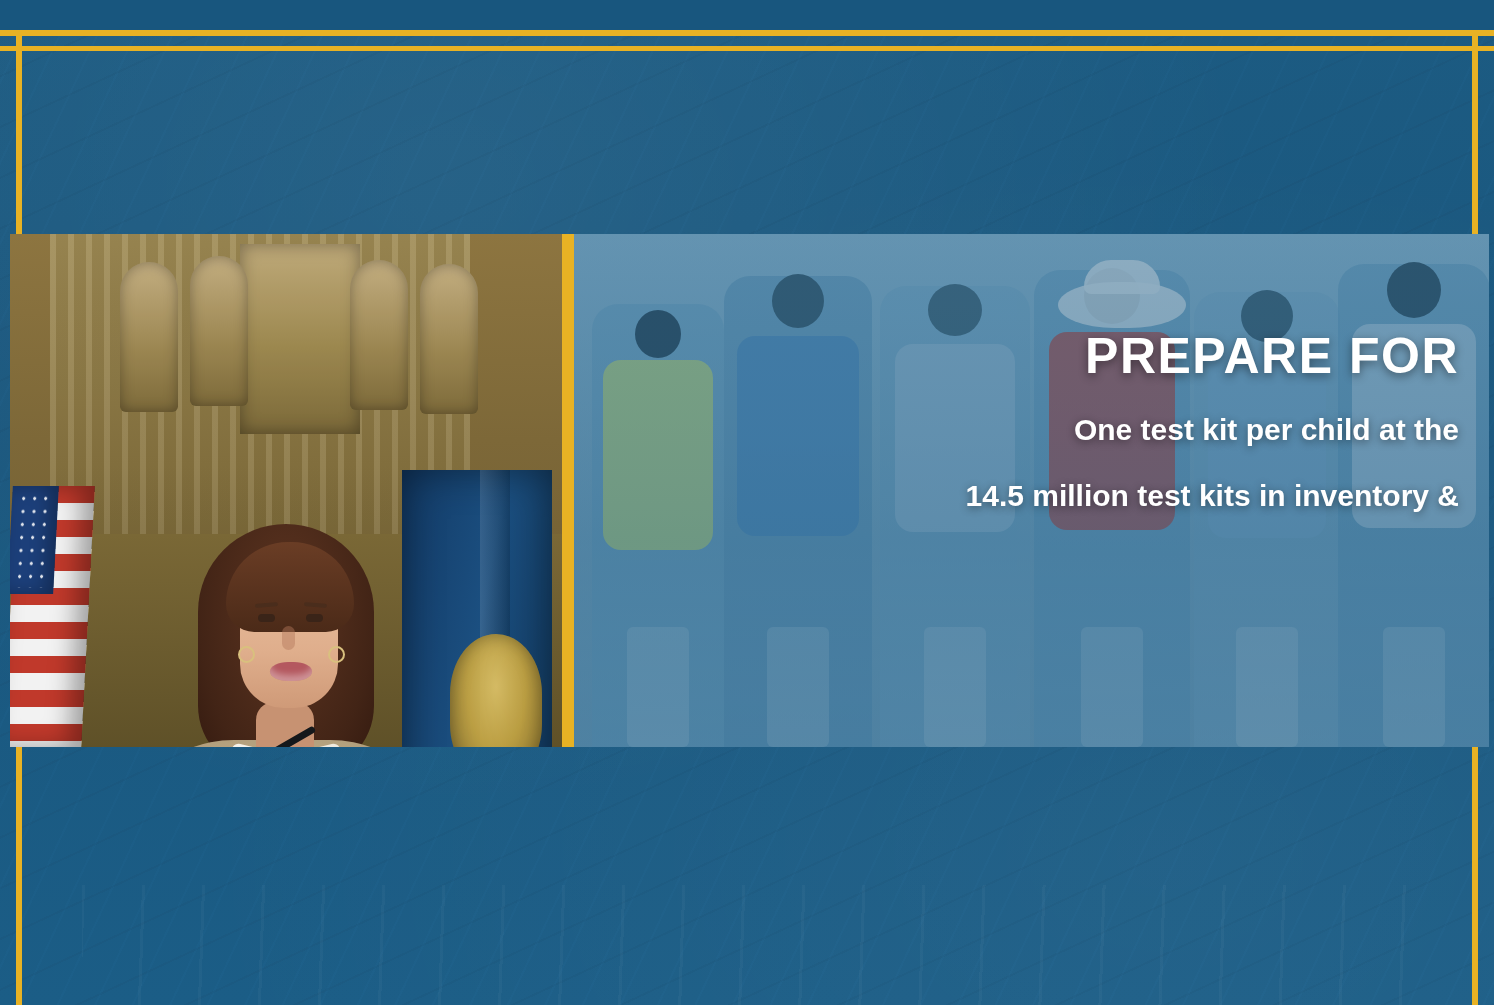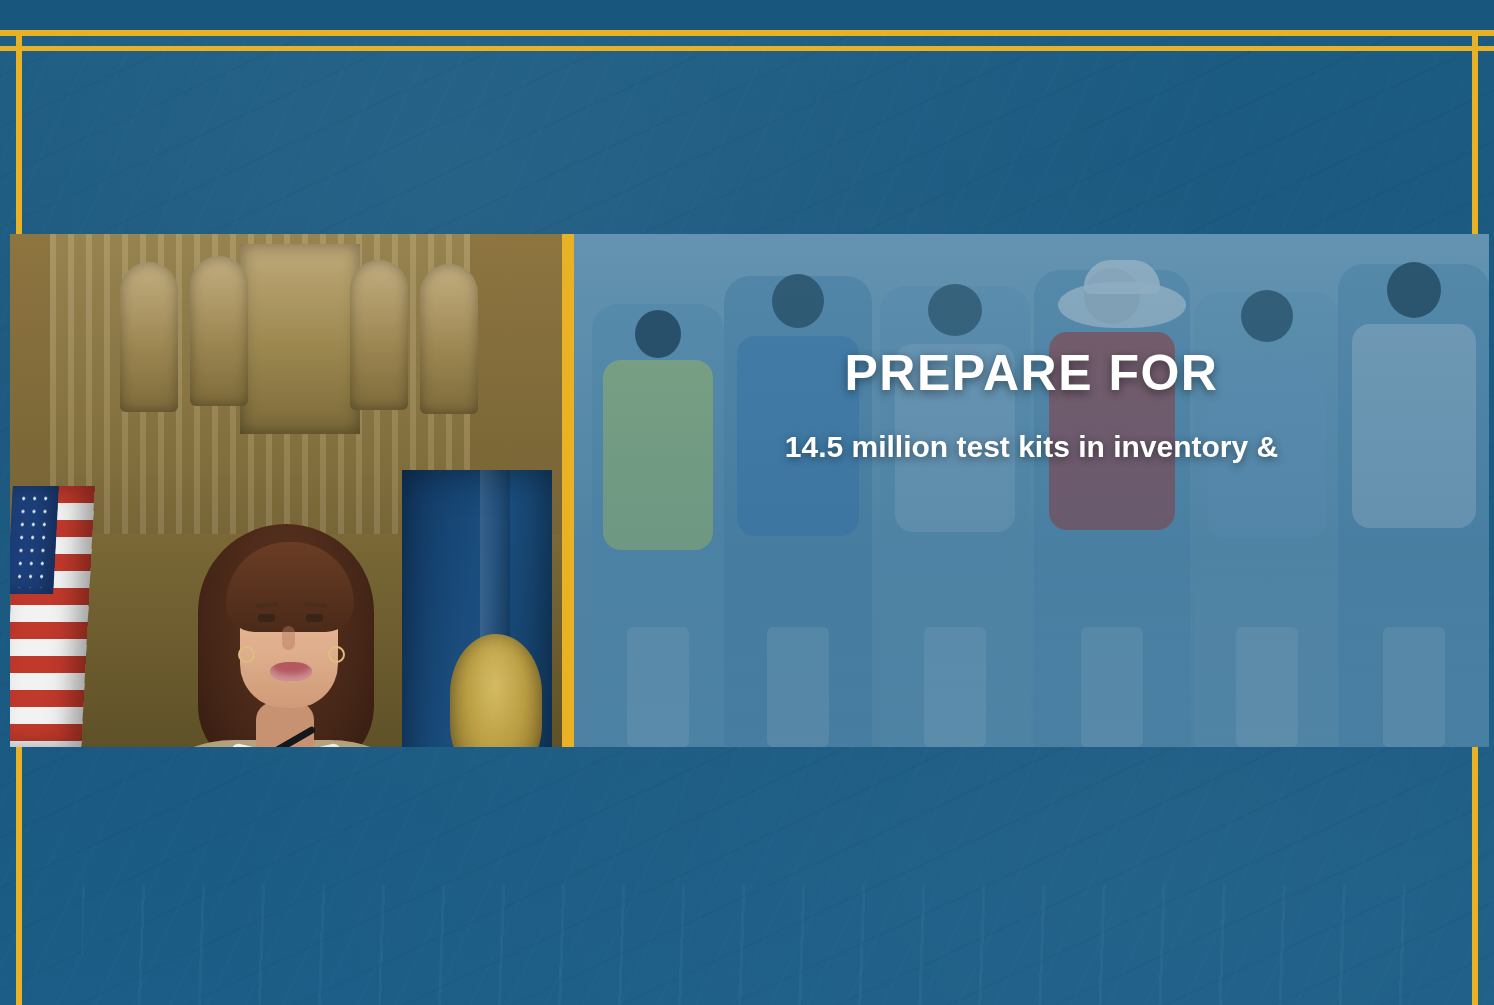--- a/index.html
+++ b/index.html
@@ -461,23 +461,22 @@
     position: absolute;
     inset: 0;
     background: linear-gradient(180deg, rgba(22,86,126,0.42) 0%, rgba(22,86,126,0.50) 60%, rgba(22,86,126,0.46) 100%);
   }
 
   .slide-text {
     position: absolute;
     left: 0;
     right: 0;
     top: 96px;
-    text-align: center;
+    text-align: right;
     padding: 0 30px;
-    margin-top: 17px;
   }
   .headline-1 {
     font-size: 50px;
     font-weight: bold;
     letter-spacing: 1.5px;
     color: #ffffff;
     text-shadow: 0 3px 10px rgba(0,0,0,0.45);
     line-height: 1.05;
   }
   .headline-2 {
@@ -608,20 +607,21 @@
           <div class="pack"></div>
           <div class="legs"></div>
         </div>
         <div class="hat"></div>
       </div>
       <div class="slide-overlay"></div>
 
       <div class="slide-text">
         <div class="headline-1">PREPARE FOR</div>
         <div class="bullet">
+          <div>One test kit per child at the</div>
         </div>
         <div class="bullet second">
           <div>14.5 million test kits in inventory &amp;</div>
         </div>
       </div>
     </div>
 
   </div>
 
   <div class="lower-wash">

